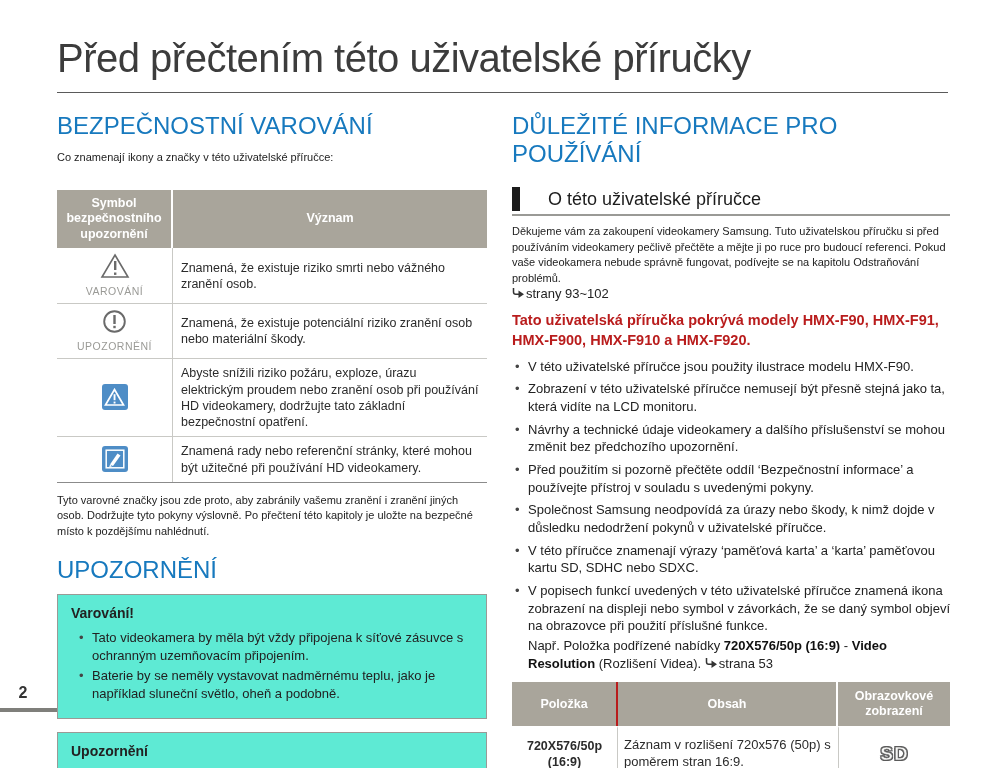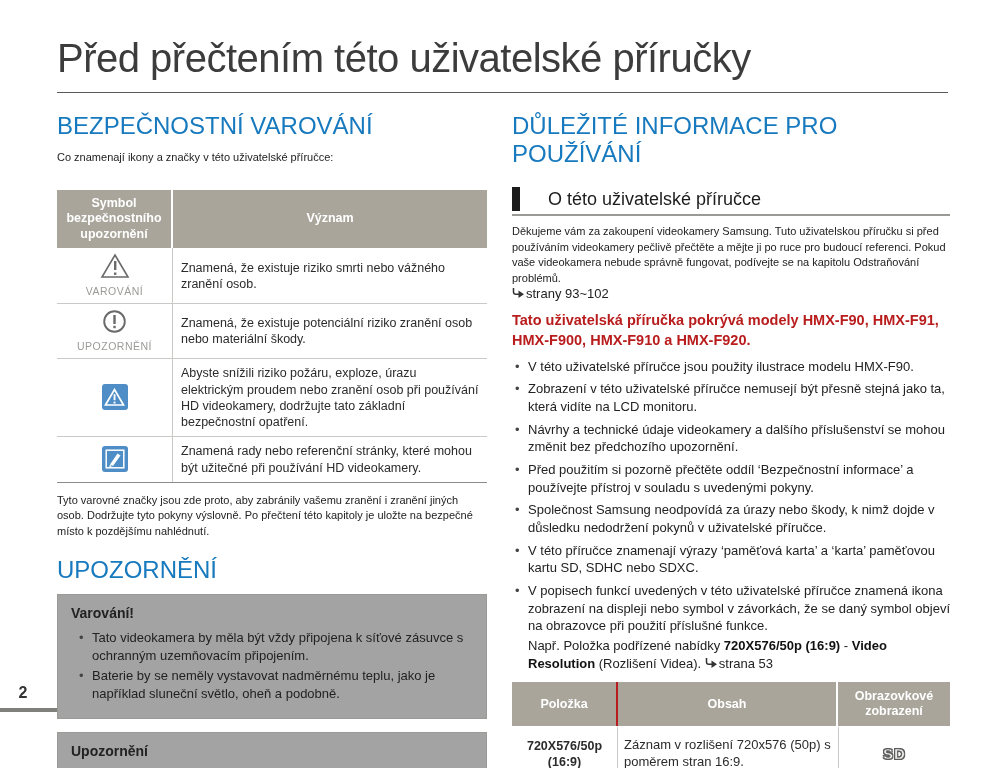--- a/index.html
+++ b/index.html
@@ -39,21 +39,21 @@
   table.symtab tr.r1 td { border-top:none; }
   .sym-label { font-size:10.5px; color:#9a9a96; letter-spacing:0.5px; margin-top:1px; }
 
   .bluebox {
     display:inline-flex; align-items:center; justify-content:center;
     width:26px; height:26px; background:#4e8dc6; border-radius:3px;
   }
 
   
   .graybox {
-    border:1px solid #9a9a96; background:#a3a3a3; padding:9px 13px; margin-top:13px;
+    border:1px solid #9a9a96; background:#5eead4; padding:9px 13px; margin-top:13px;
     font-size:13px; line-height:1.38; color:#222;
   }
   .graybox .box-title { font-weight:bold; font-size:14px; margin-bottom:4px; }
   .box-bullets { margin:6px; padding:0; list-style:none; }
   .box-bullets li { position:relative; padding-left:15px; margin-bottom:2px; }
   .box-bullets li::before { content:"•"; position:absolute; left:2px; top:0; color:#444; }
 
   
   .subhead {
     display:flex; align-items:center; border-bottom:2px solid #9a9a96;
@@ -79,21 +79,21 @@
     padding:7px 4px; line-height:1.2; text-align:center;
   }
   table.restab th.c1 { width:96px;  border-right:2px solid #b91c1c; }
   table.restab th.c2 { border-right:2px solid #fff; }
   table.restab th.c3 { width:104px; }
   table.restab td { border-top:2px solid #fff; font-size:13px; line-height:1.3; padding:9px 6px; vertical-align:middle; }
   table.restab td.item { font-weight:bold; font-size:12.5px; text-align:center; border-right:1px solid #c9c9c5; }
   table.restab td.disp { text-align:center; border-left:1px solid #c9c9c5; }
 
   .sd-badge {
-    font-weight:bold; font-size:15px; letter-spacing:1px; color:#f6f6f4;
+    font-weight:bold; font-size:19px; letter-spacing:1px; color:#f6f6f4;
     text-shadow:-1px -1px 0 #5b5b5b, 1px -1px 0 #5b5b5b, -1px 1px 0 #5b5b5b, 1px 1px 0 #5b5b5b;
     -webkit-text-stroke:0.5px #5b5b5b;
   }
   .footer-note { font-size:13px; line-height:1.42; margin-top:12px; color:#222; }
   b { color:#111; }
 </style>
 </head>
 <body>
 
 <div class="page-title">Před přečtením této uživatelské příručky</div>

